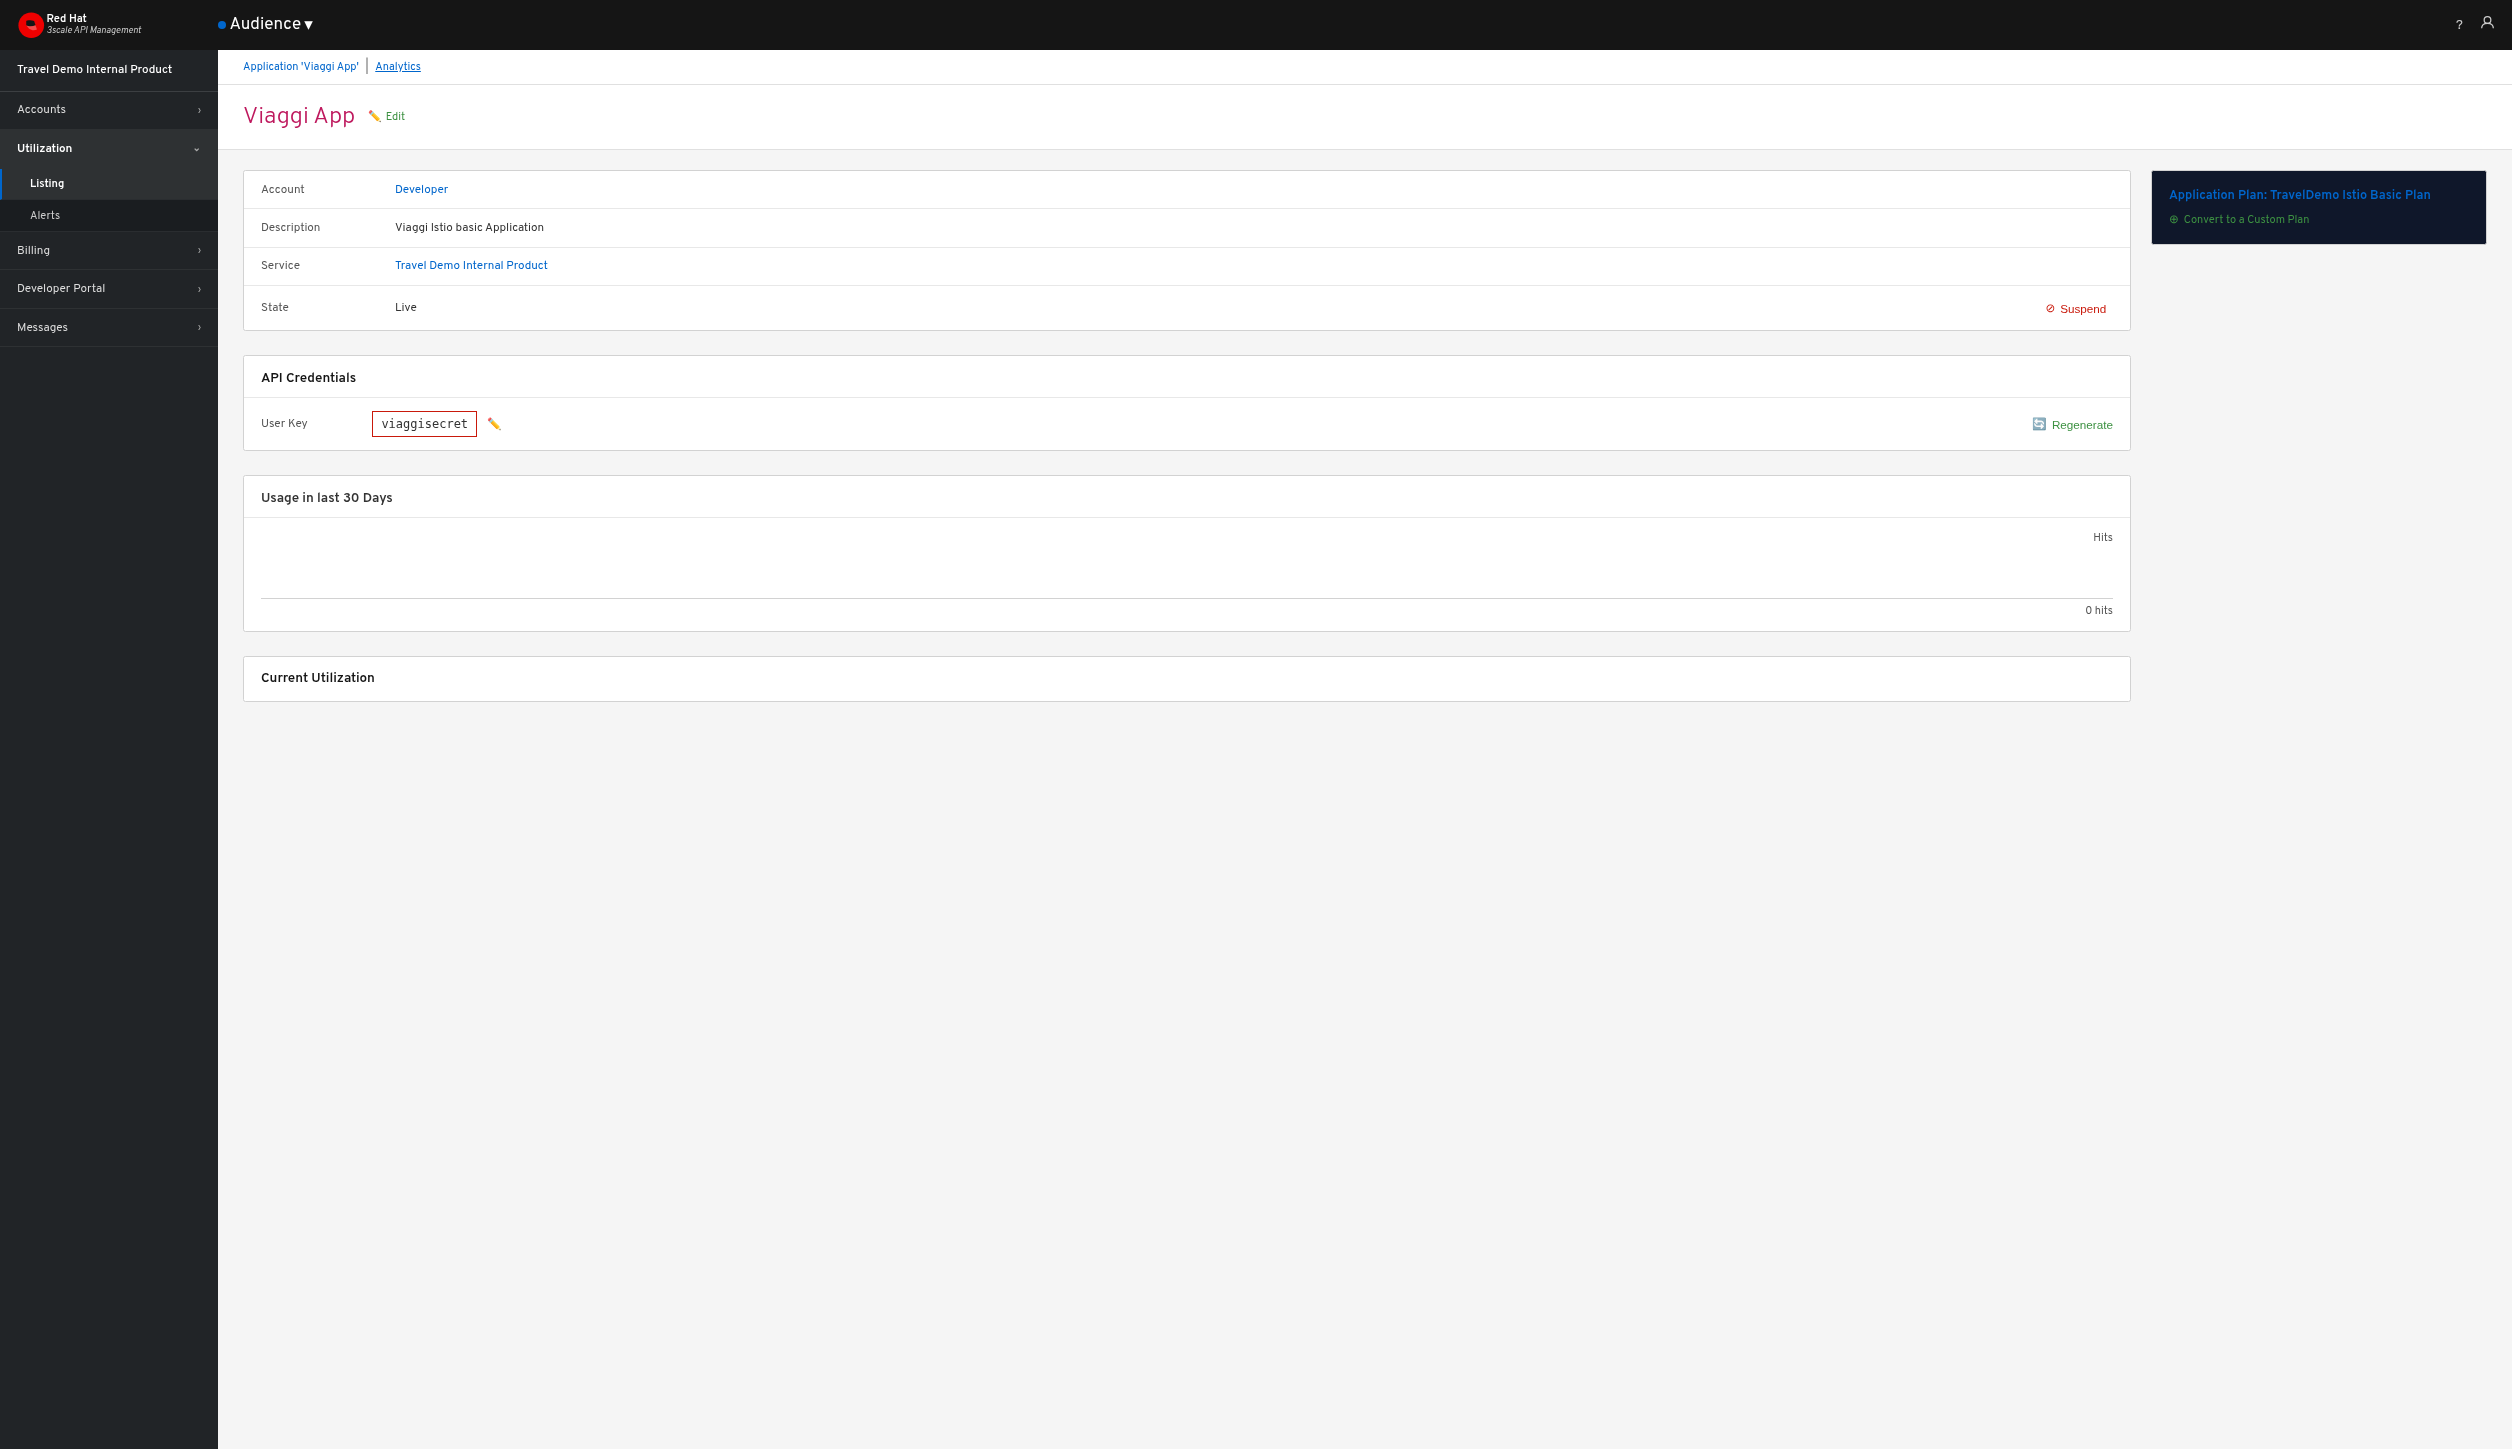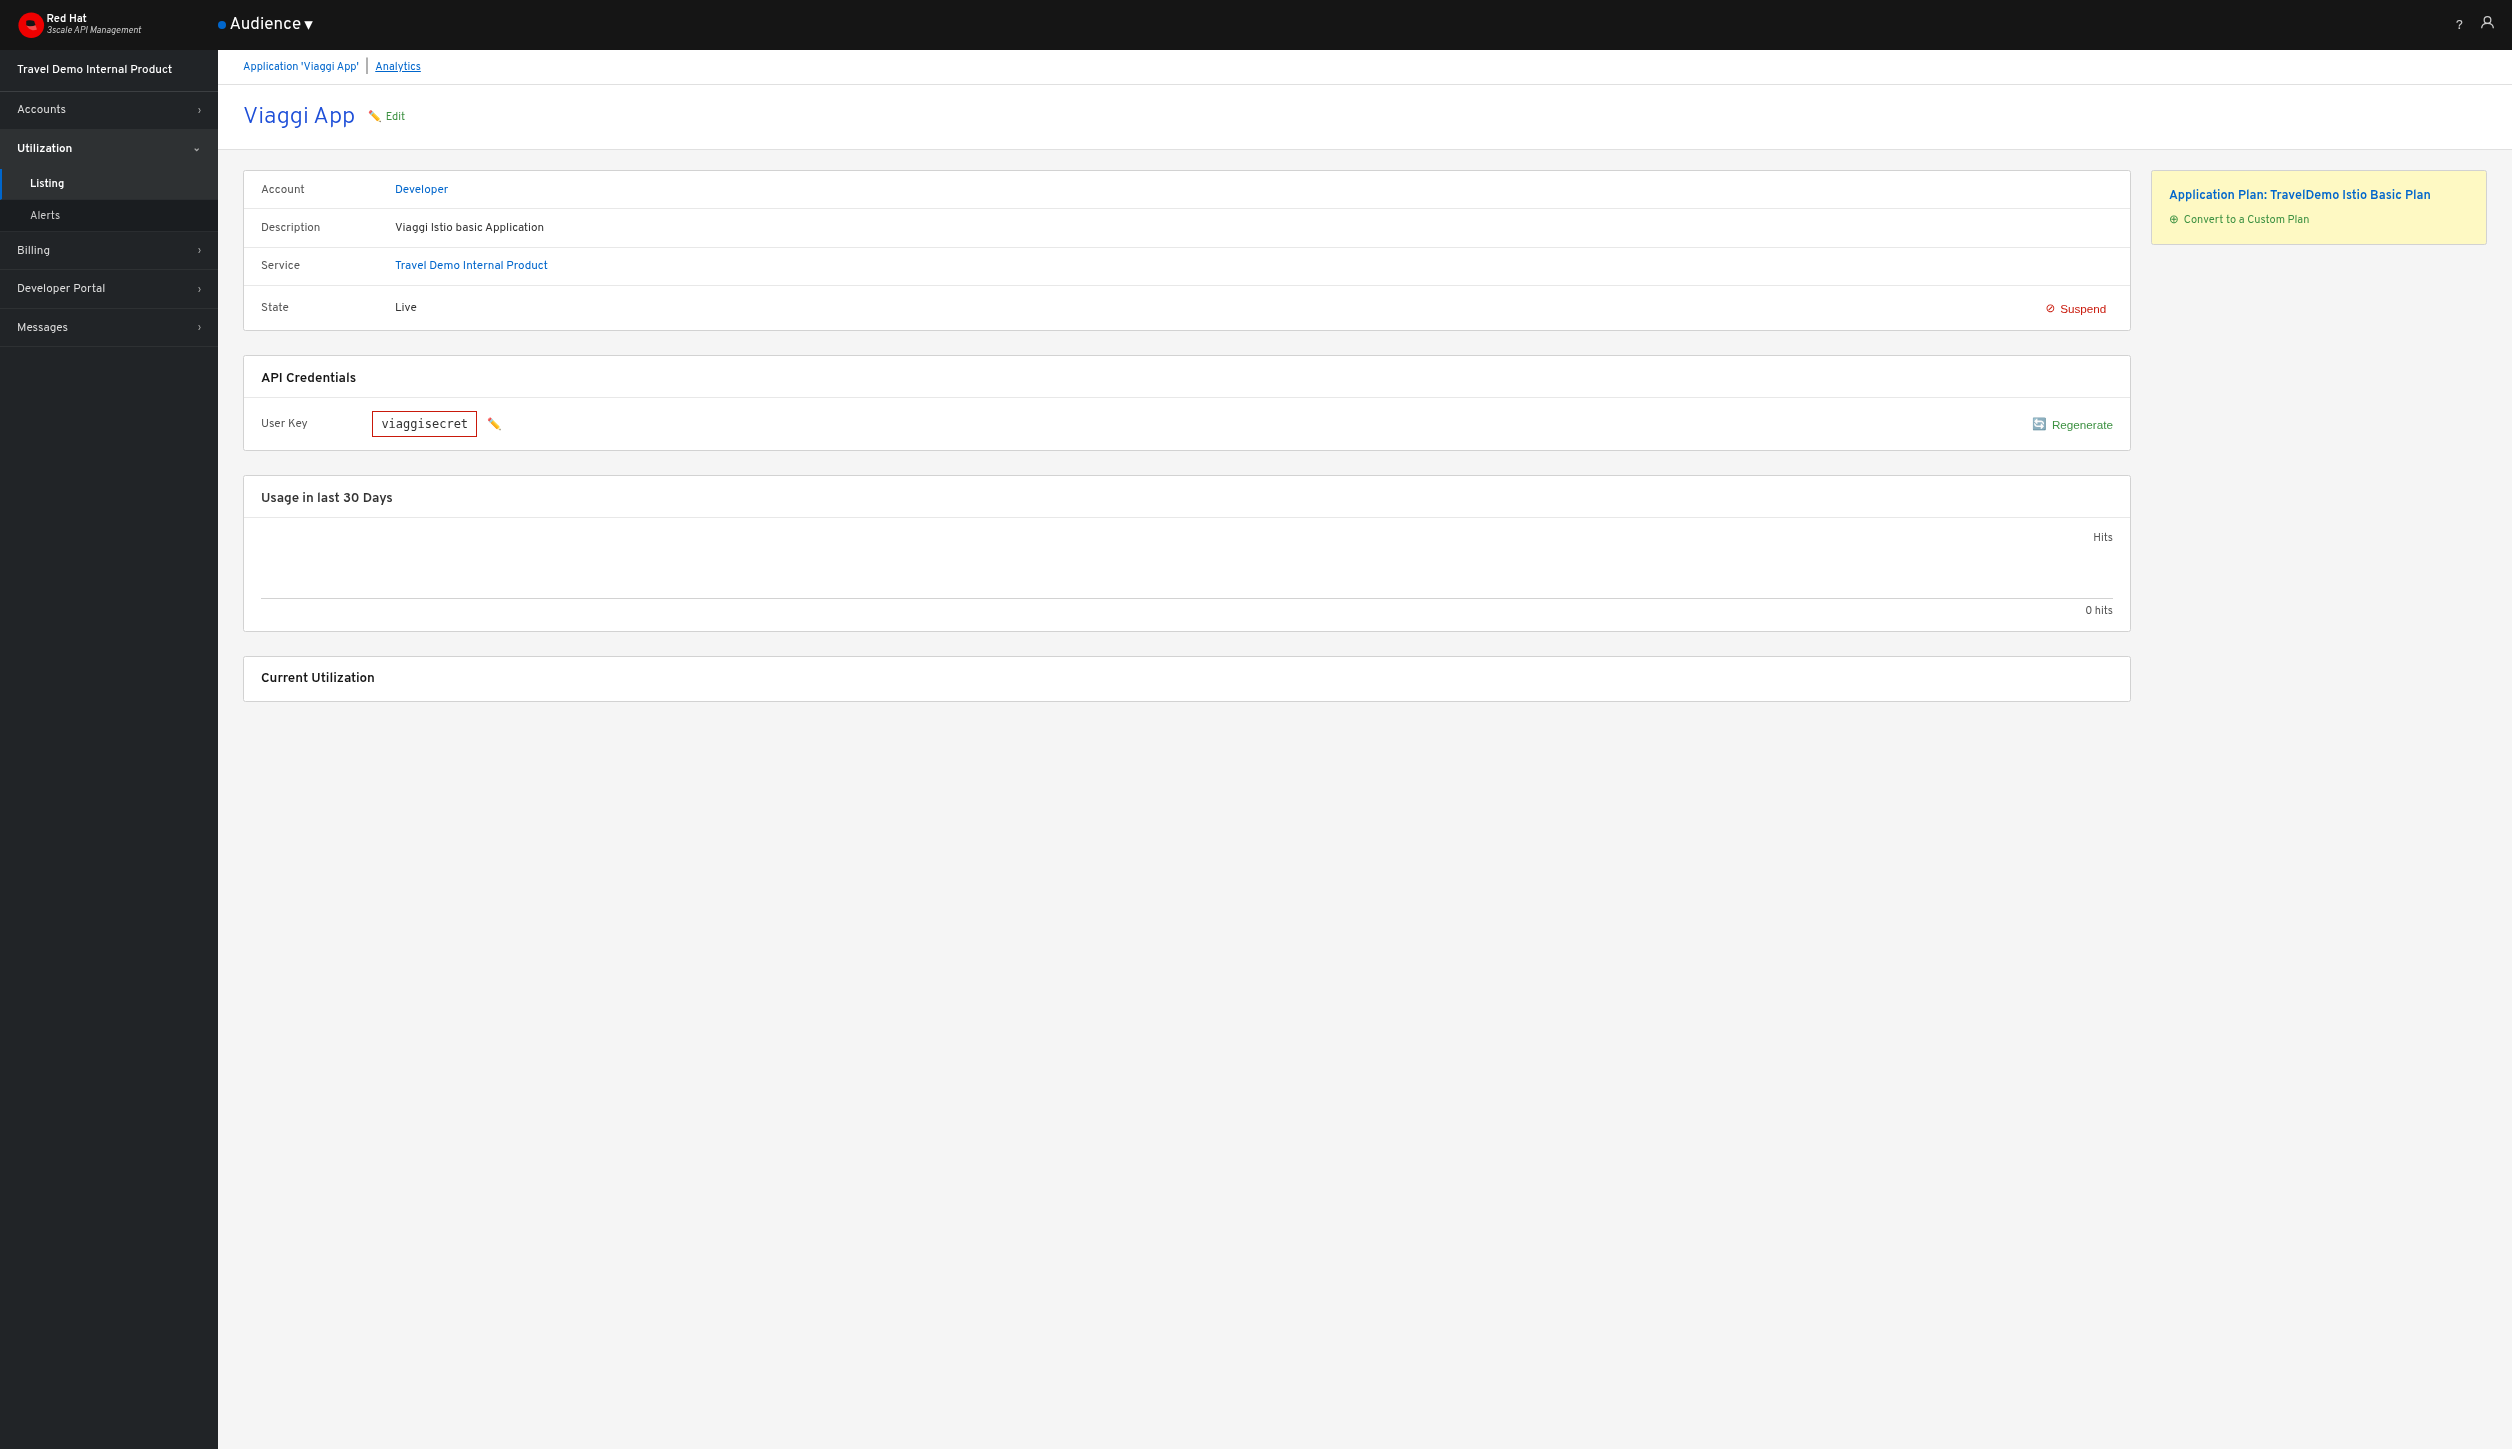--- a/index.html
+++ b/index.html
@@ -92,21 +92,21 @@
 
     
     .page-header {
       background: #fff;
       padding: 17px 25px 17px;
       border-bottom: 0.8px solid #e0e0e0;
       display: flex;
       align-items: center;
       gap: 13.4px;
     }
-    .page-title { font-size: 23.5px; font-weight: 300; color: #1d4ed8; }
+    .page-title { font-size: 23.5px; font-weight: 300; color: #be185d; }
     .edit-link { color: #3d9142; font-size: 11px; cursor: pointer; display: flex; align-items: center; gap: 3.4px; text-decoration: none; }
     .pencil-icon { color: #3d9142; font-size: 11px; }
 
     
     .content-area {
       padding: 20px 25px;
       display: flex;
       gap: 20px;
     }
     .content-main { flex: 1; display: flex; flex-direction: column; gap: 24px; }
@@ -197,21 +197,21 @@
       height: 50px;
       position: relative;
       display: flex;
       align-items: flex-end;
     }
     .chart-baseline { position: absolute; bottom: 0; left: 0; right: 0; height: 0.8px; background: #d2d2d2; }
     .chart-value { text-align: right; color: #555; font-size: 11px; margin-top: 5px; }
 
     
     .side-card {
-      background: #fef9c3;
+      background: #0f172a;
       border: 0.8px solid #d2d2d2;
       border-radius: 2.5px;
       padding: 17px;
     }
     .app-plan-title { color: #06c; font-size: 12.6px; font-weight: 600; cursor: pointer; margin-bottom: 8.4px; }
     .convert-link {
       display: flex;
       align-items: center;
       gap: 5px;
       color: #3d9142;

